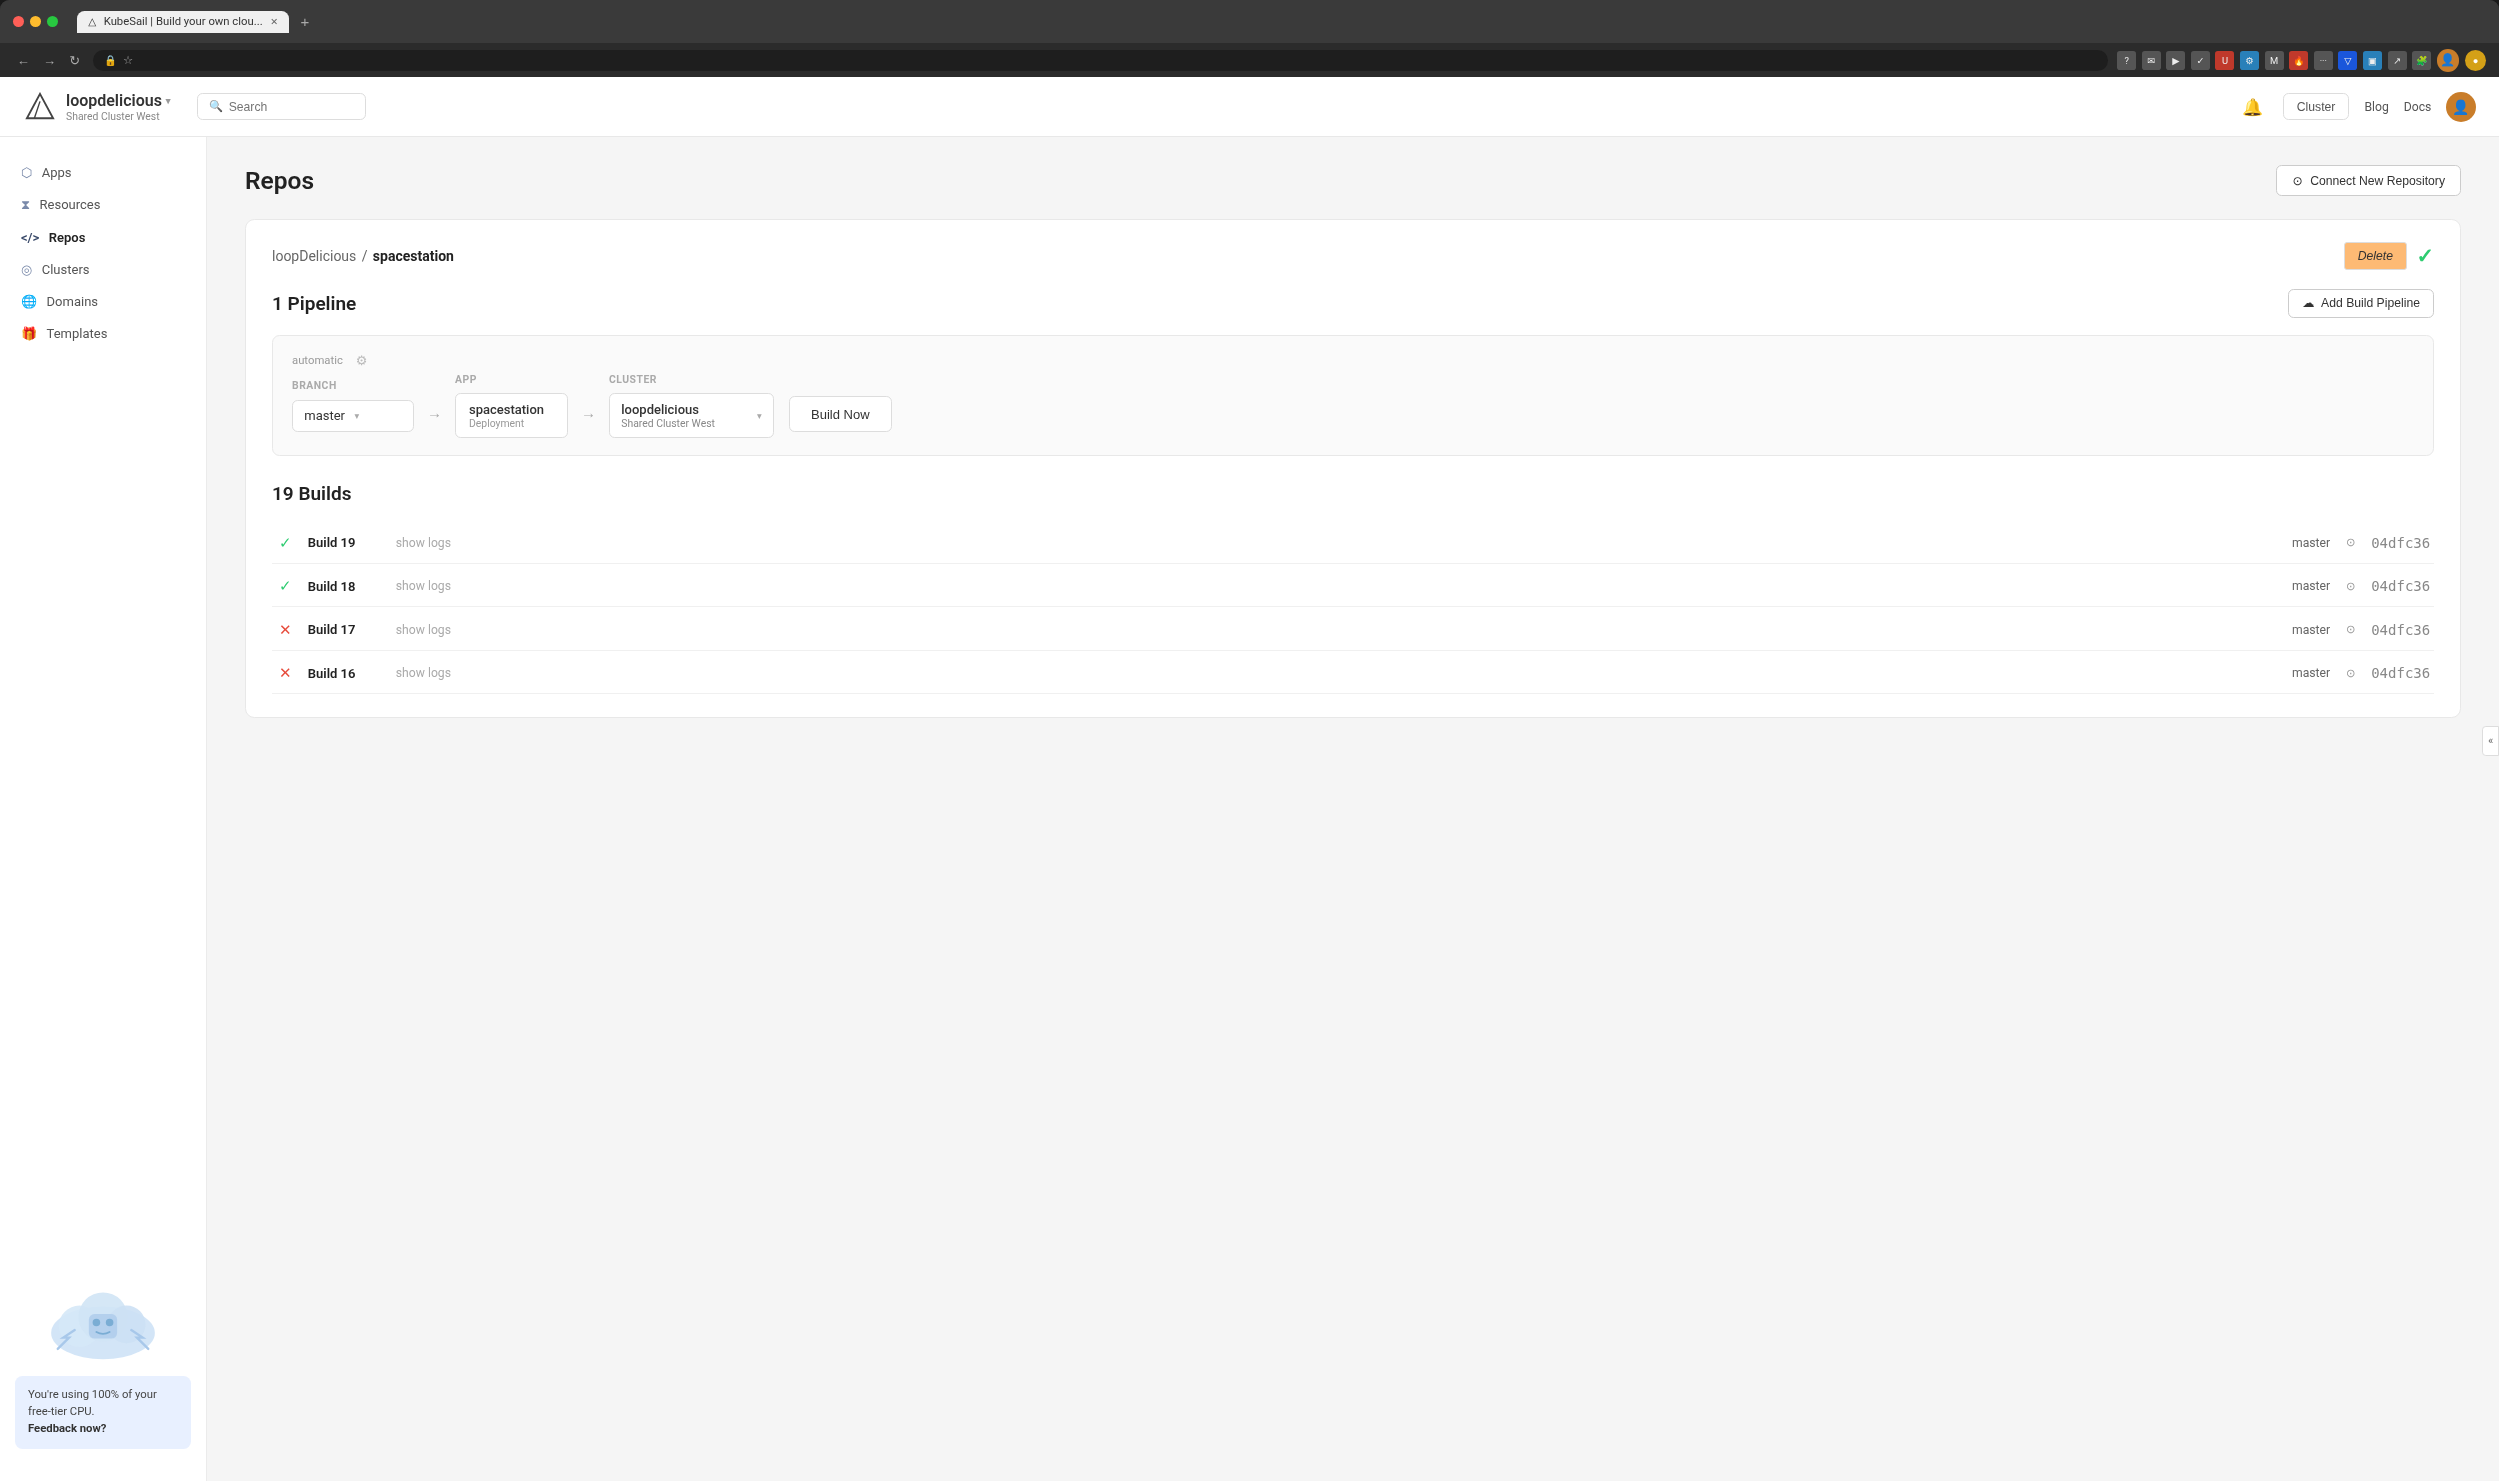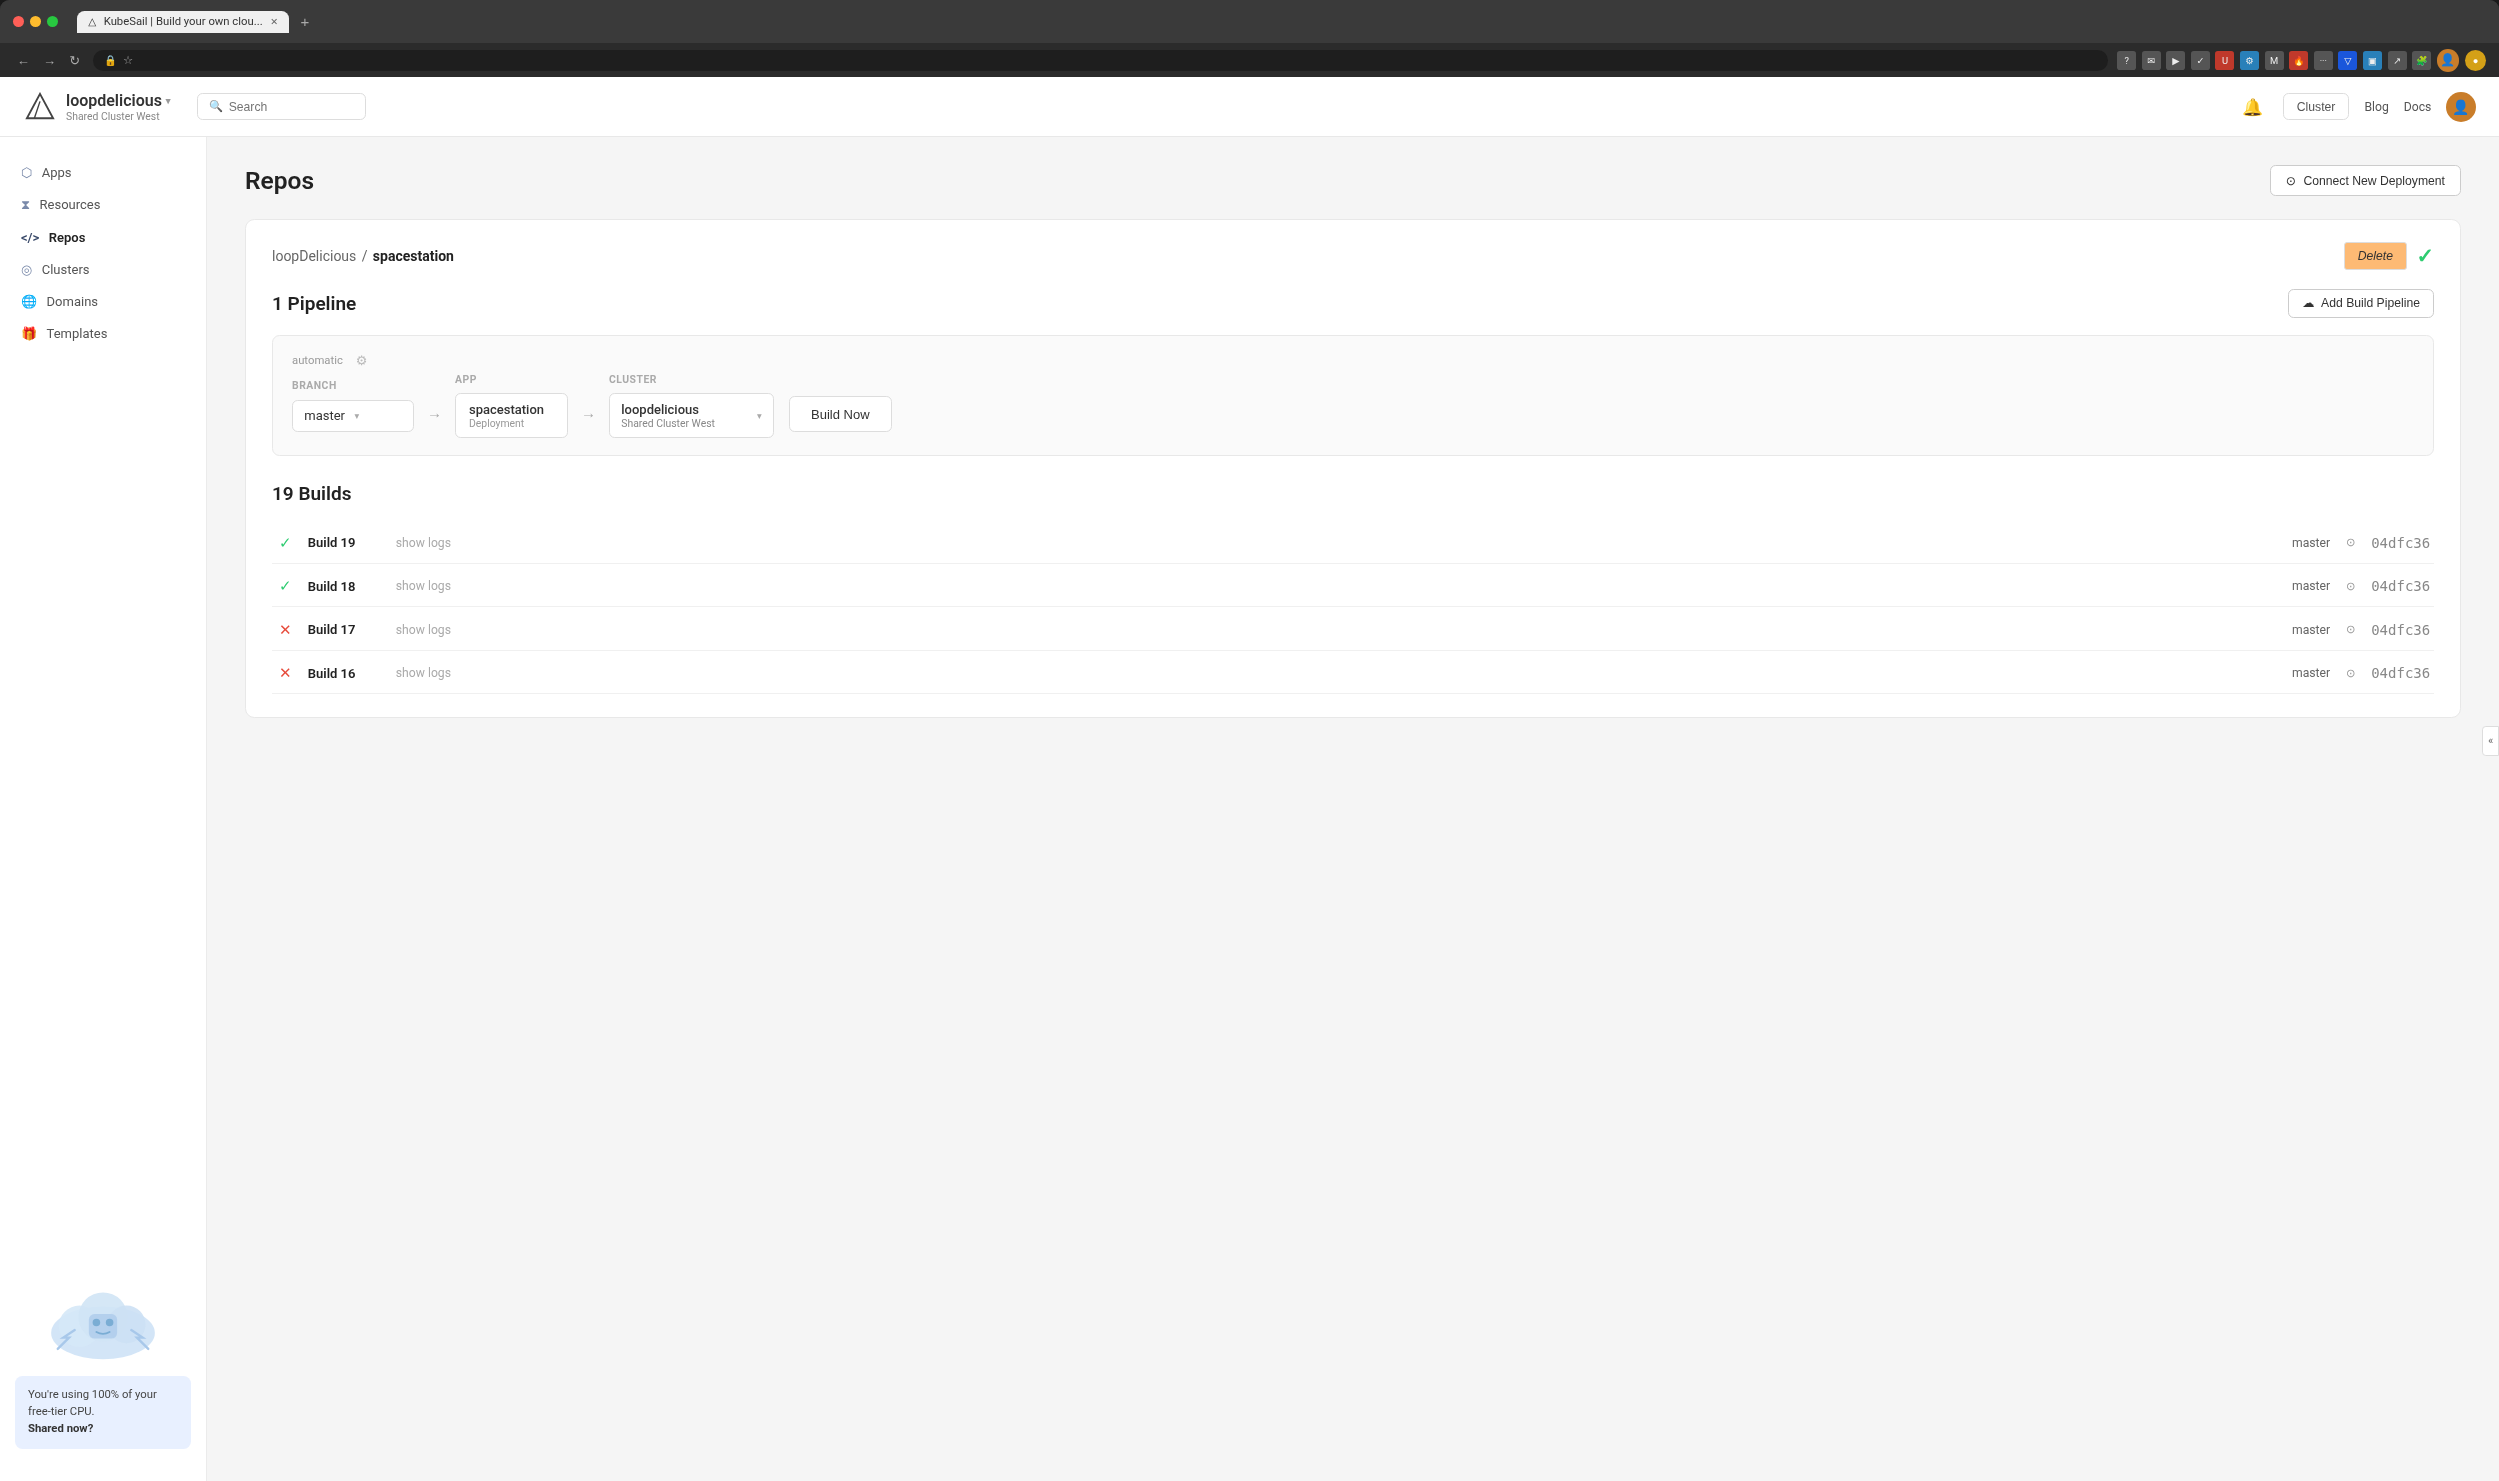--- a/index.html
+++ b/index.html
@@ -570,32 +570,32 @@
               <circle cx="77" cy="44" r="4" fill="#7aadd4"></circle>
               <path d="M63 54 Q70 58 77 54" stroke="#7aadd4" stroke-width="2" fill="none" stroke-linecap="round"></path>
 
               <path d="M40 52 L28 60 L34 60 L22 72" stroke="#a8c8ea" stroke-width="2.5" fill="none" stroke-linecap="round"></path>
               <path d="M100 52 L112 60 L106 60 L118 72" stroke="#a8c8ea" stroke-width="2.5" fill="none" stroke-linecap="round"></path>
             </svg>
           </div>
           <div class="upgrade-box">
             <span>You're using 100% of your free-tier CPU.</span>
             <br>
-            <span class="upgrade-link">Shared now?</span>
+            <span class="upgrade-link">Feedback now?</span>
           </div>
         </div>
       </div>
 
       <div class="page-content">
 
         <div class="page-header">
           <h1 class="page-title">Repos</h1>
           <button class="connect-repo-btn">
             <span>⊙</span>
-            <span>Connect New Deployment</span>
+            <span>Connect New Repository</span>
           </button>
         </div>
 
         <div class="repo-card">
 
           <div class="repo-header">
             <div class="repo-path">
               <span class="repo-path-owner">loopDelicious</span>
               <span class="repo-path-sep">/</span>
               <span class="repo-path-name">spacestation</span>

